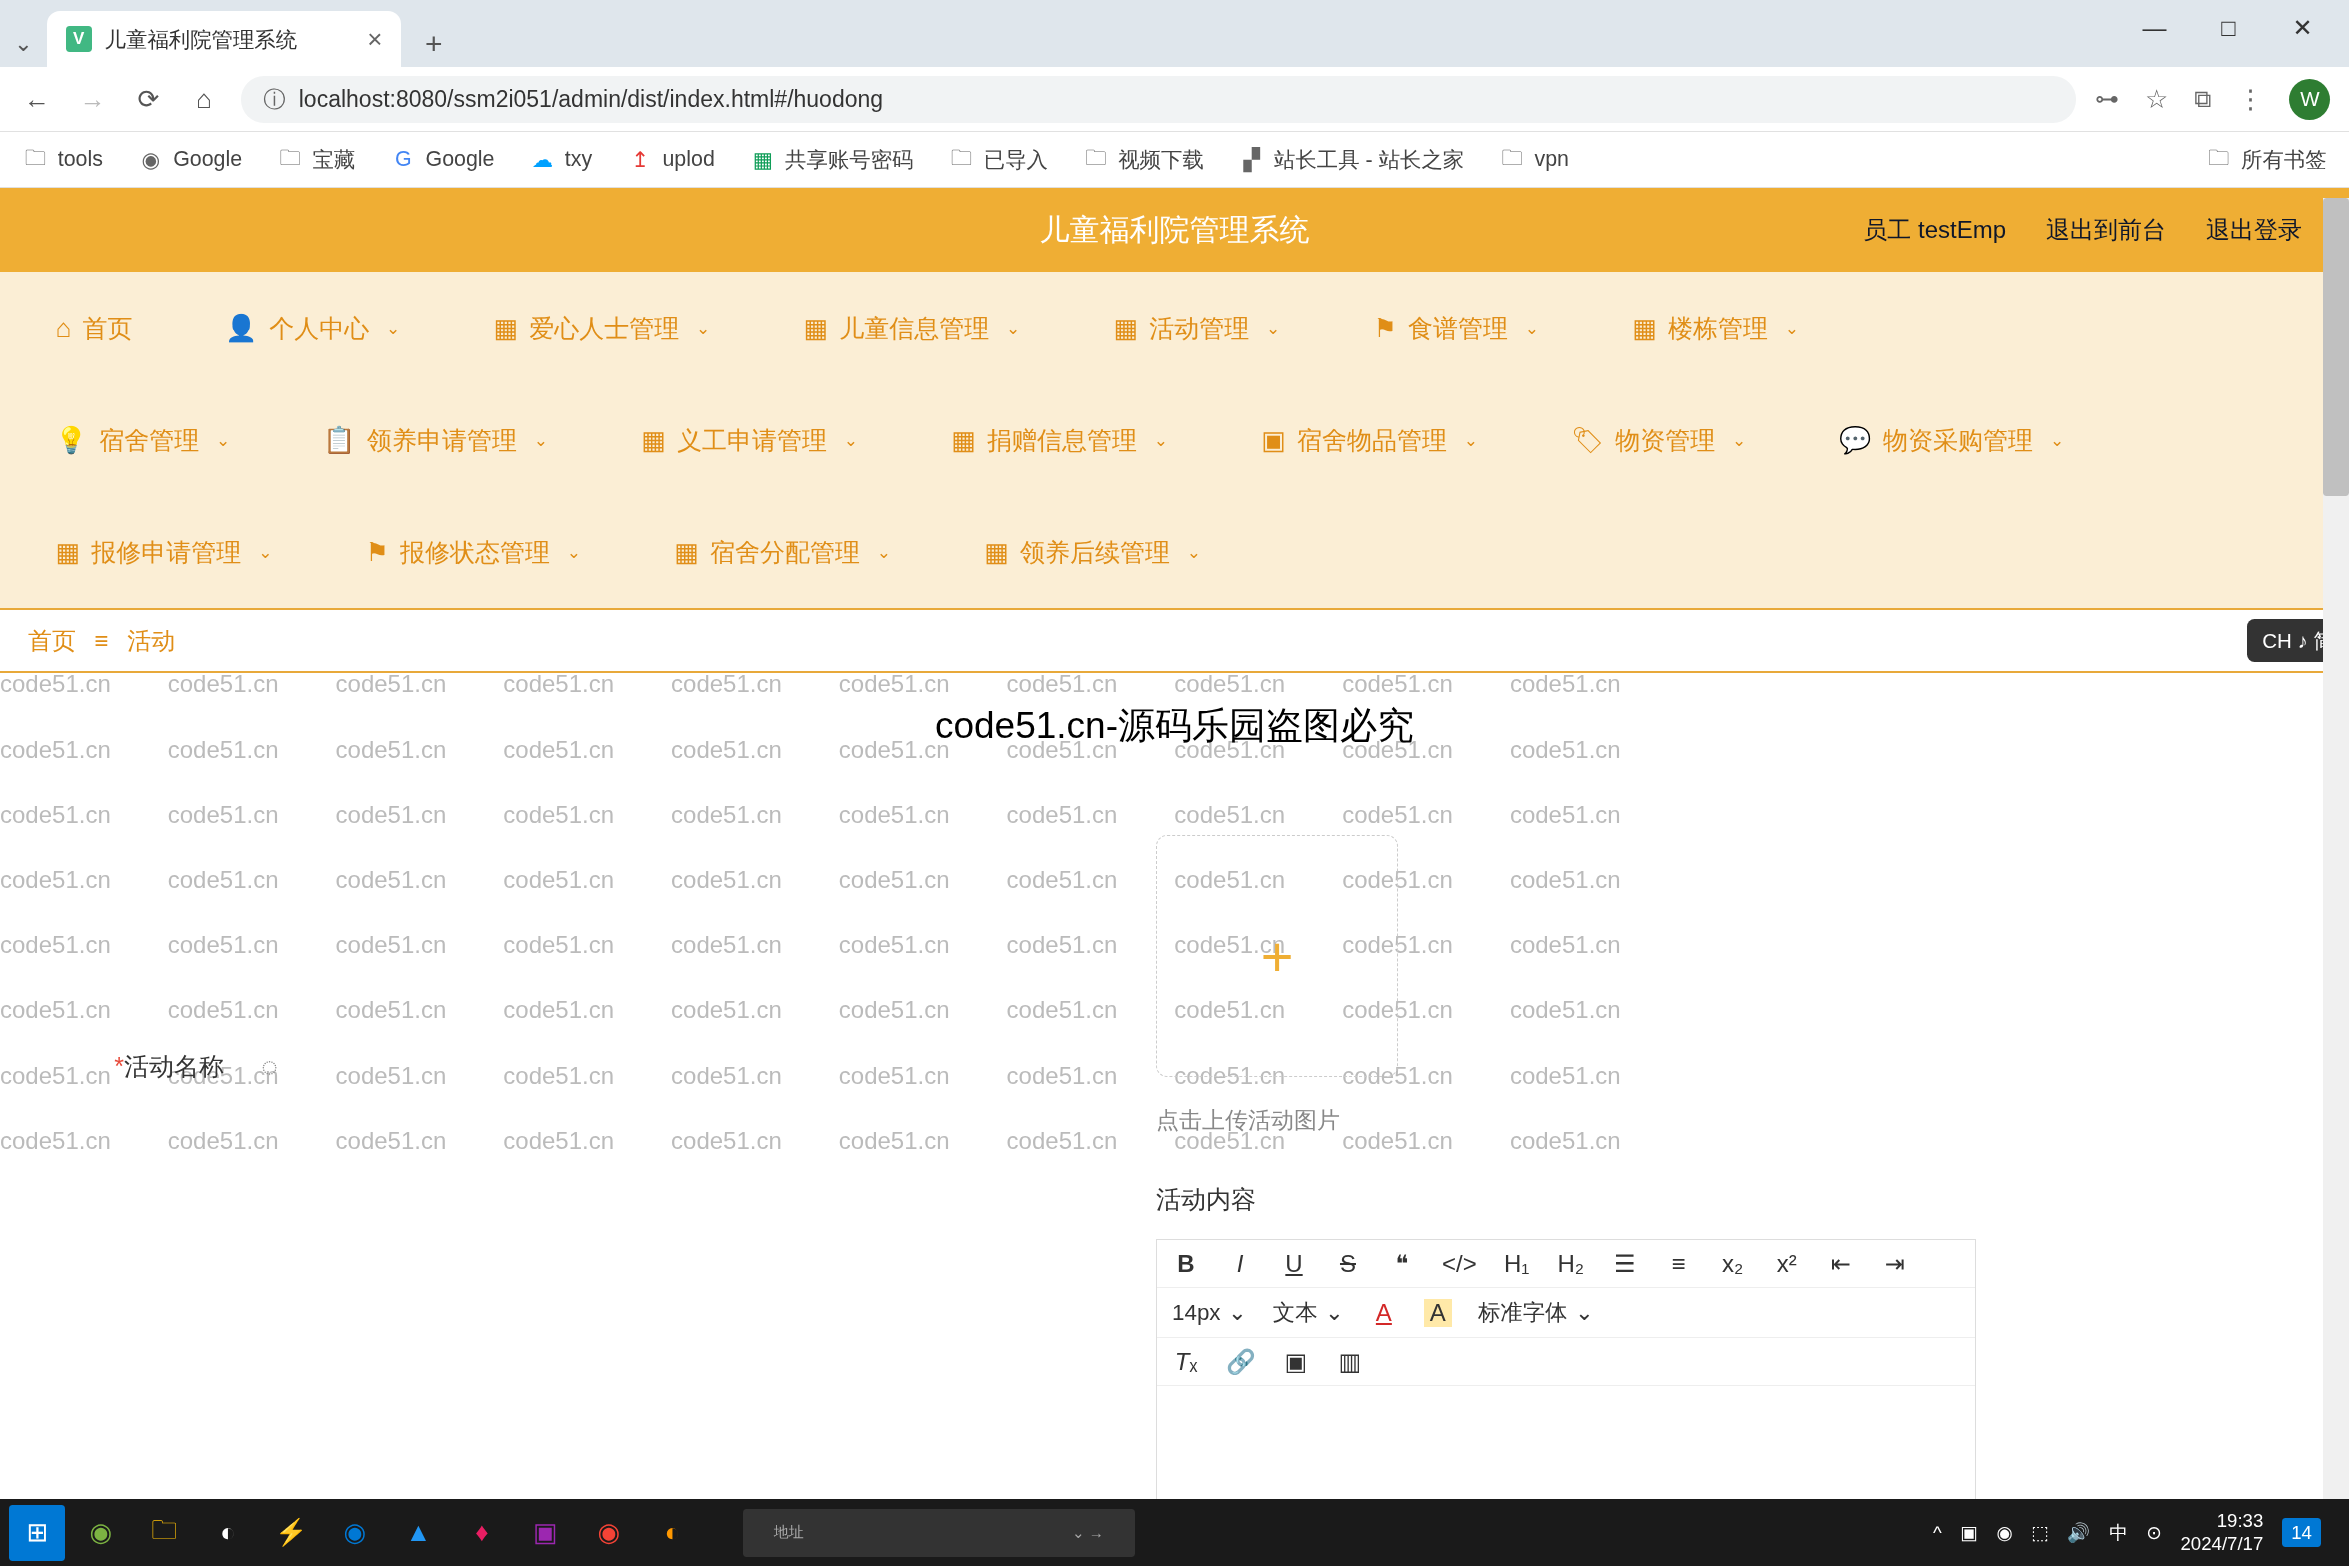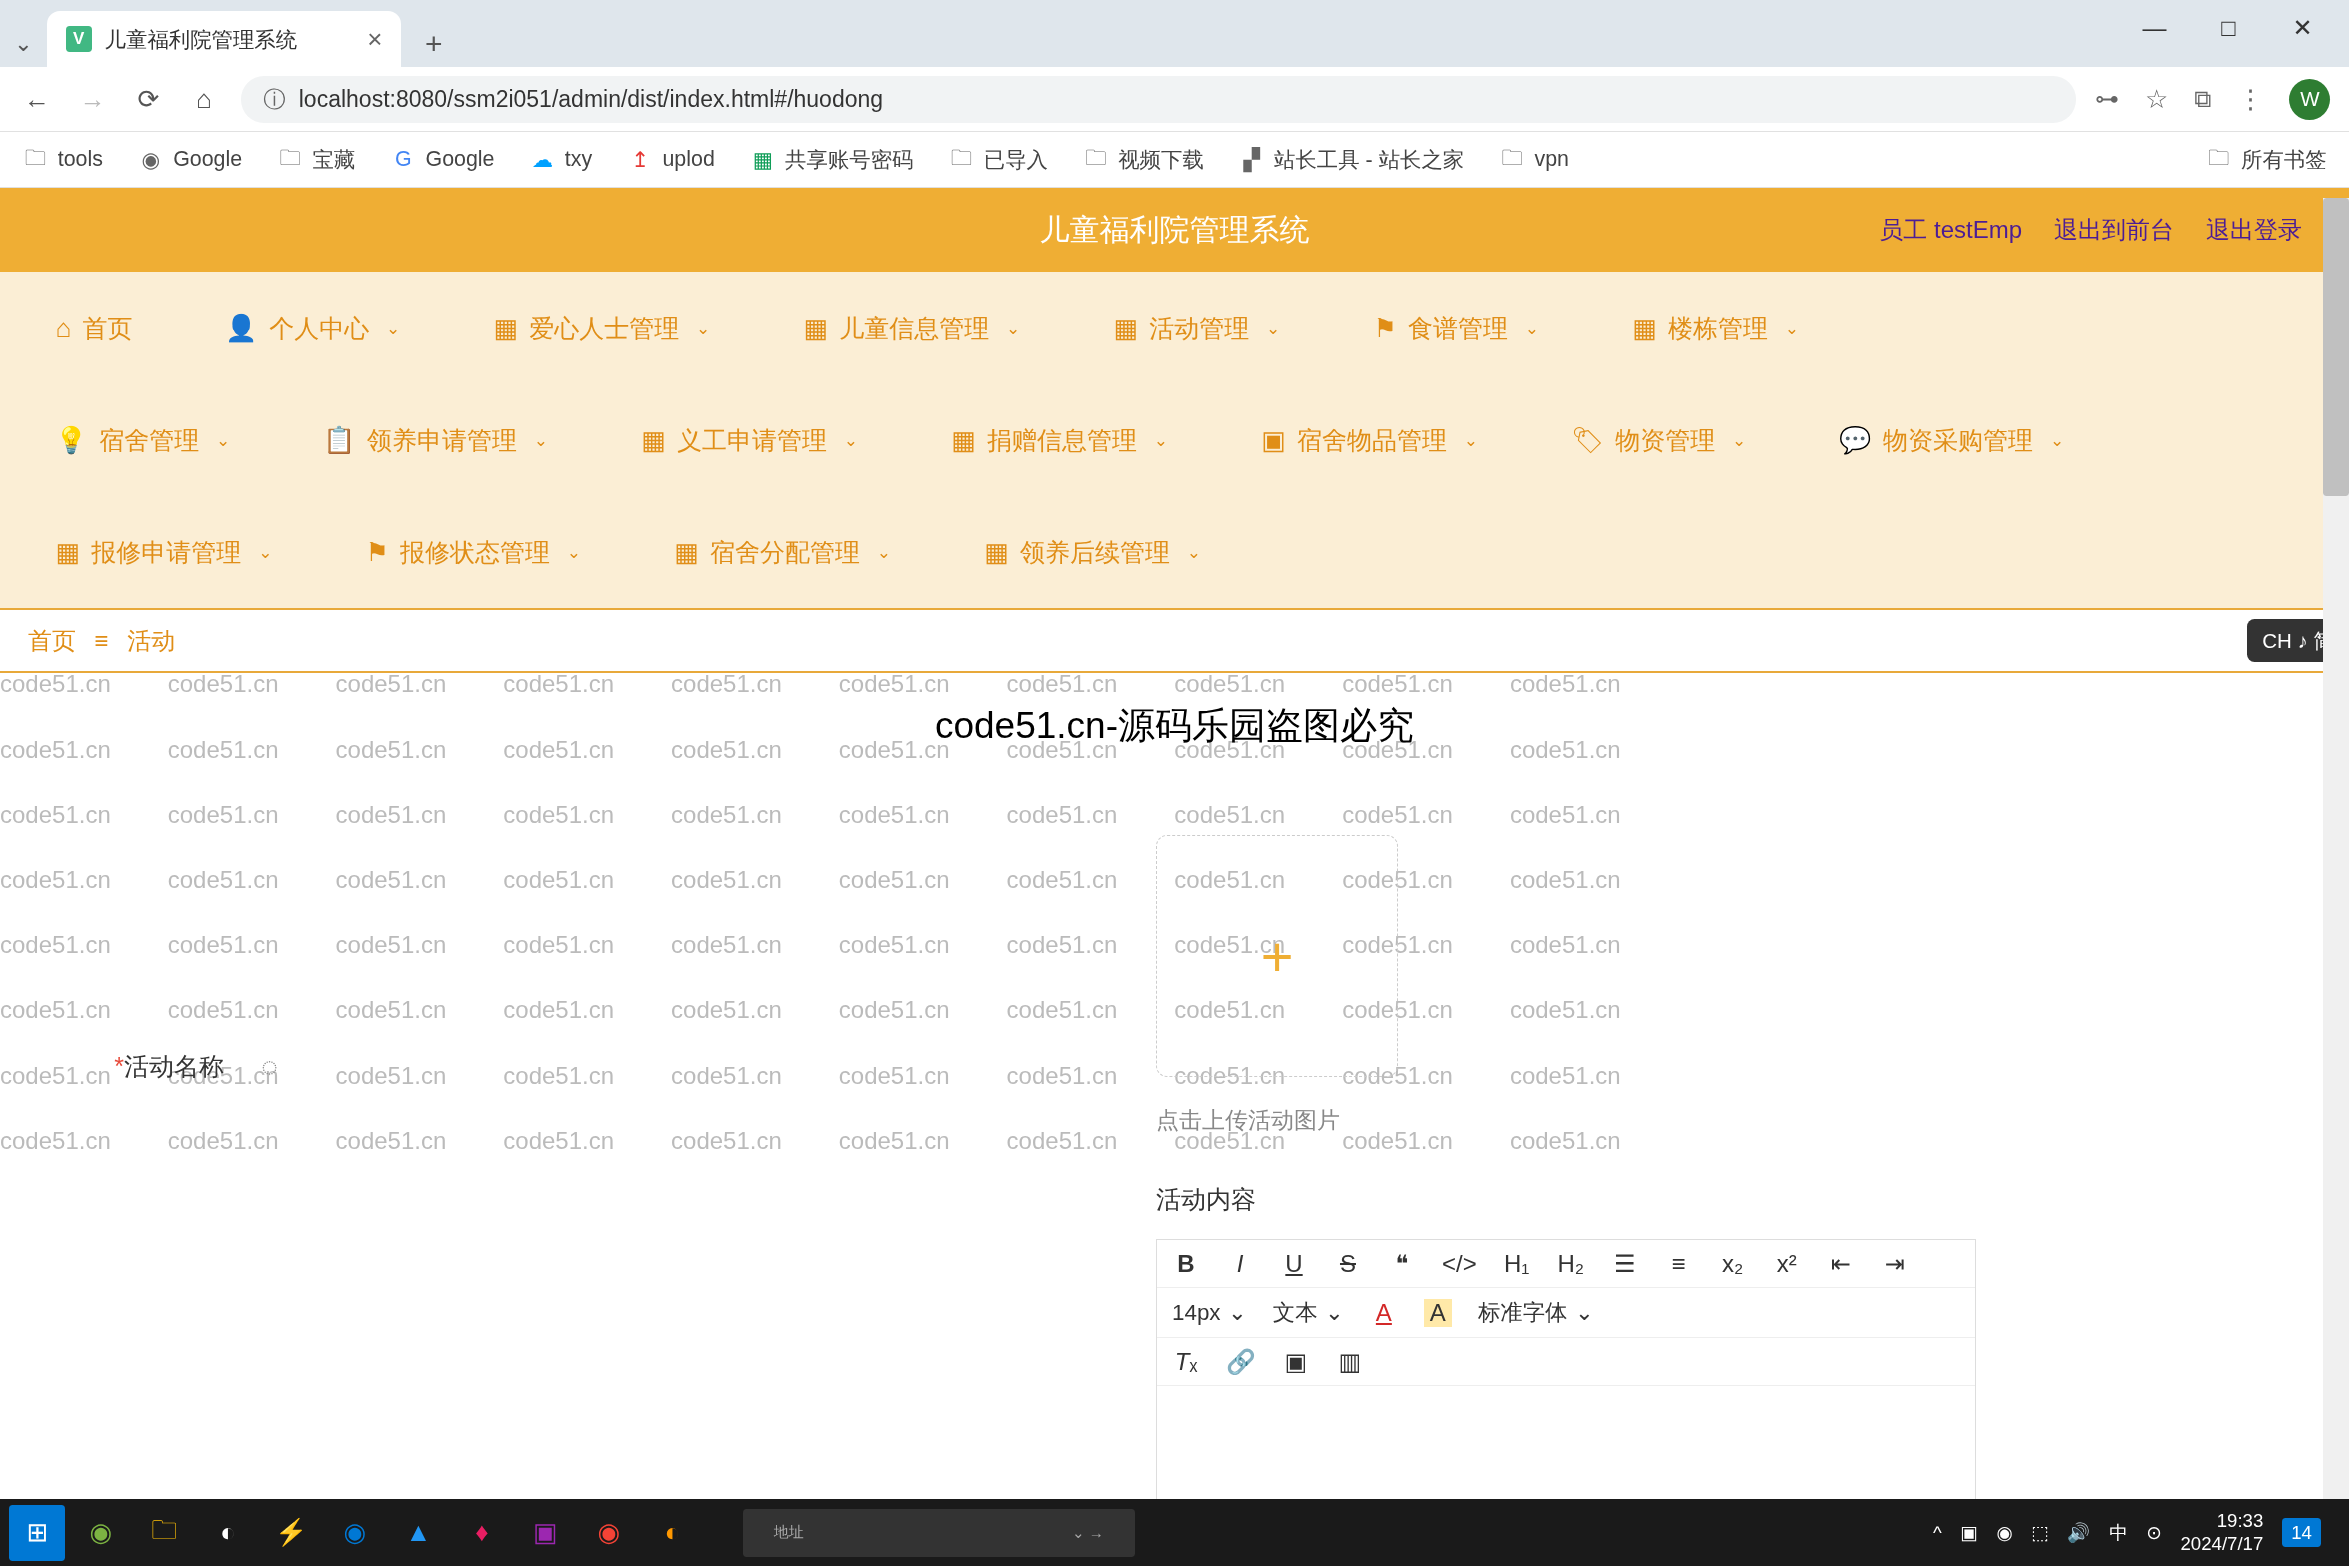--- a/index.html
+++ b/index.html
@@ -20,21 +20,21 @@
 .url-input{flex:1;height:47px;background:#f1f3f4;border-radius:23px;display:flex;align-items:center;padding:0 22.4px;gap:13px;font-size:23px;color:#333}
 .url-icon{font-size:22.4px;color:#666}
 .addr-right{display:flex;gap:26px;align-items:center}
 .profile-badge{width:41px;height:41px;border-radius:50%;background:#2e7d32;color:#fff;display:flex;align-items:center;justify-content:center;font-size:20.5px}
 .bookmarks{height:56px;background:#fff;border-bottom:0.9px solid #e0e0e0;display:flex;align-items:center;padding:0 22.4px;gap:35px;position:relative;z-index:10}
 .bm-item{display:flex;align-items:center;gap:9.3px;font-size:21.4px;color:#444}
 .bm-icon{width:26px;height:26px;display:flex;align-items:center;justify-content:center;color:#666}
 .bm-right{margin-left:auto;display:flex;gap:28px;align-items:center}
 .app-header{height:84px;background:#efae34;display:flex;align-items:center;justify-content:center;position:relative;z-index:5}
 .app-title{font-size:30px;color:#fff;font-weight:400}
-.header-right{position:absolute;right:47px;display:flex;gap:32px;font-size:24px;color:#4c1d95}
+.header-right{position:absolute;right:47px;display:flex;gap:40px;font-size:24px;color:#0f172a}
 .header-link{cursor:pointer}
 .nav-menu{background:#fbeed5;position:relative;z-index:4;padding:0 37px}
 .nav-row{display:flex;align-items:center;height:112px;gap:56px;flex-wrap:wrap}
 .nav-item{display:flex;align-items:center;gap:11.2px;font-size:25px;color:#e08e17;cursor:pointer;padding:0 18.6px}
 .nav-icon{font-size:26px;color:#e08e17}
 .chev{font-size:17px;color:#e08e17;margin-left:5.6px}
 .breadcrumb{height:65px;border-top:2.8px solid #e8a93a;border-bottom:2.8px solid #e8a93a;background:#fff;display:flex;align-items:center;padding:0 28px;gap:18.6px;font-size:24px;position:relative;z-index:5}
 .bc-home{color:#e08e17;cursor:pointer}
 .bc-sep{color:#e08e17}
 .bc-cur{color:#e08e17}

